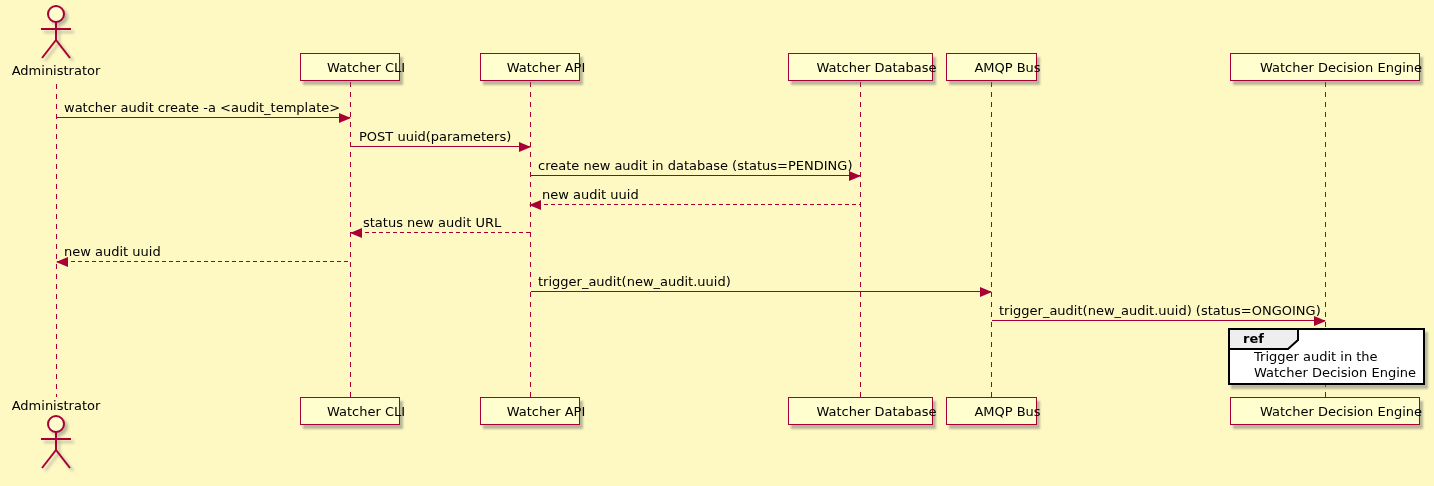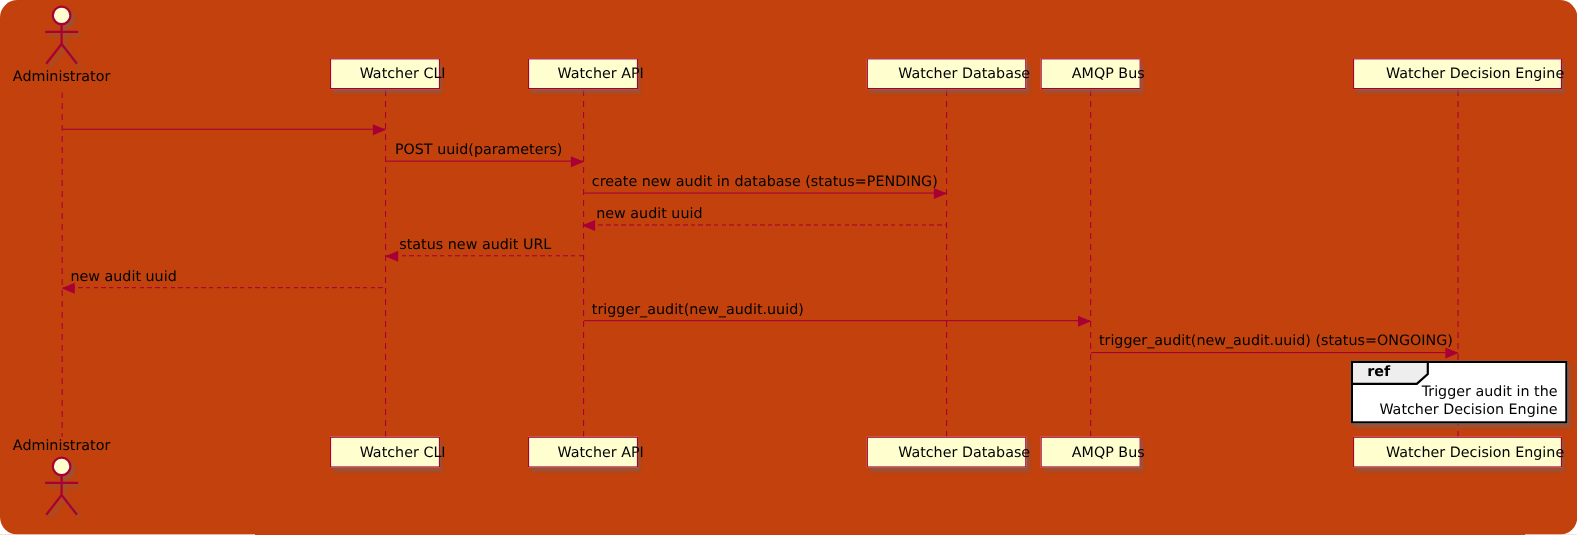--- a/index.html
+++ b/index.html
@@ -1,18 +1,18 @@
 <!DOCTYPE html>
 <html><head>
 <meta charset="utf-8">
 <style>
   html,body { margin:0; padding:0; background:#ffffff; }
   #canvas {
-    position:relative; width:1434px; height:486px; background:#c2410c;
-    font-family:"DejaVu Sans", sans-serif; color:#000; overflow:hidden;border-radius:16px;
+    position:relative; width:1434px; height:486px; background:#fef9c3;
+    font-family:"DejaVu Sans", sans-serif; color:#000; overflow:hidden;
   }
   
   .pbox {
     position:absolute; height:28px; box-sizing:border-box;
     background:#FEFECE; border:1.5px solid #A80036;
     box-shadow:3px 4px 2px rgba(105,105,105,0.45);
     display:flex; align-items:center; justify-content:center;
     font-size:13px; white-space:nowrap; z-index:3;padding-left:32px;
   }
   
@@ -30,21 +30,21 @@
   .head.l { left:-1px;  border-right:12px solid #A80036; }
   .mlabel { position:absolute; font-size:13px; white-space:nowrap; z-index:4; }
   
   .actor-wrap { position:absolute; z-index:3; }
   .actor-label { position:absolute; width:120px; text-align:center; font-size:13px; z-index:3; }
   .actor-svg { filter:drop-shadow(3px 3px 1.5px rgba(105,105,105,0.45)); }
   
   .ref {
     position:absolute; left:1228px; top:328px; width:197px; height:57px;
     box-sizing:border-box; background:#ffffff; border:2px solid #000;
-    box-shadow:3px 4px 2px rgba(105,105,105,0.45); z-index:6;text-align:right;
+    box-shadow:3px 4px 2px rgba(105,105,105,0.45); z-index:6;
   }
   .ref-tab { position:absolute; left:-2px; top:-2px; }
   .ref-kw { position:absolute; left:13px; top:1px; font-size:13px; font-weight:bold; z-index:7; }
   .ref-body { position:absolute; left:24px; top:19px; font-size:13px; line-height:15.5px; white-space:nowrap; }
 </style>
 </head>
 <body>
 
 <div id="canvas">
 
@@ -82,20 +82,21 @@
   <div class="pbox" style="left:788px;  top:53px; width:145px;">Watcher Database</div>
   <div class="pbox" style="left:946px;  top:53px; width:91px;">AMQP Bus</div>
   <div class="pbox" style="left:1230px; top:53px; width:190px;">Watcher Decision Engine</div>
 
   <div class="pbox" style="left:300px;  top:397px; width:100px;">Watcher CLI</div>
   <div class="pbox" style="left:480px;  top:397px; width:100px;">Watcher API</div>
   <div class="pbox" style="left:788px;  top:397px; width:145px;">Watcher Database</div>
   <div class="pbox" style="left:946px;  top:397px; width:91px;">AMQP Bus</div>
   <div class="pbox" style="left:1230px; top:397px; width:190px;">Watcher Decision Engine</div>
 
+  <span class="mlabel" style="left:64px; top:100px;">watcher audit create -a &lt;audit_template&gt;</span>
   <div class="mline solid" style="left:57px; top:117px; width:293px;">
     <i class="head r"></i>
   </div>
 
   <span class="mlabel" style="left:359px; top:129px;">POST uuid(parameters)</span>
   <div class="mline solid" style="left:351px; top:146px; width:179px;">
     <i class="head r"></i>
   </div>
 
   <span class="mlabel" style="left:538px; top:158px;">create new audit in database (status=PENDING)</span>

